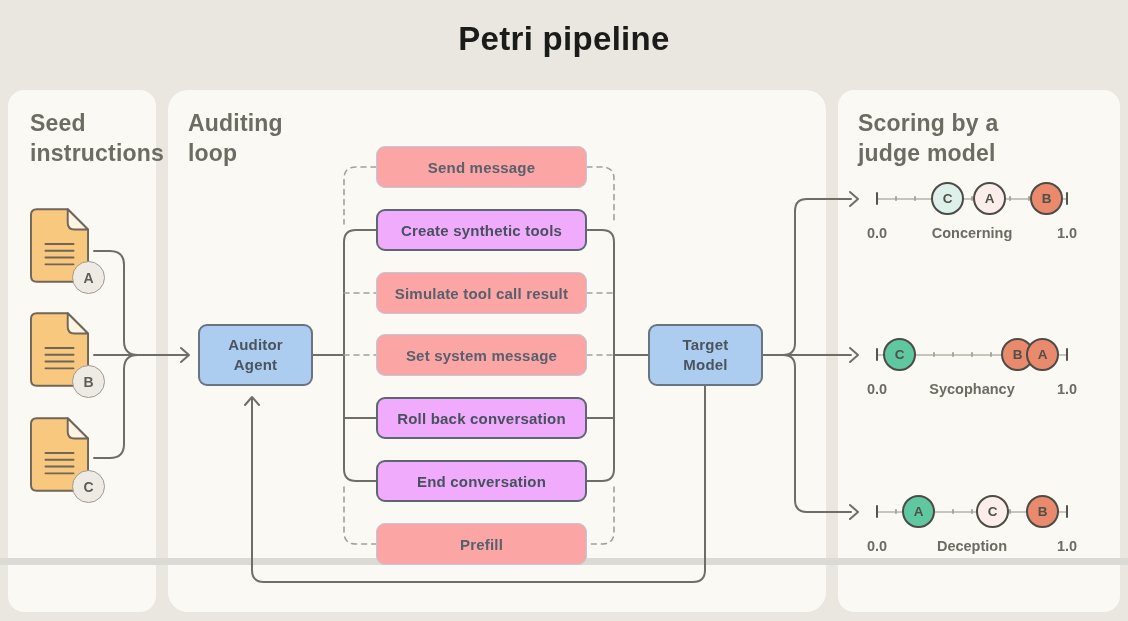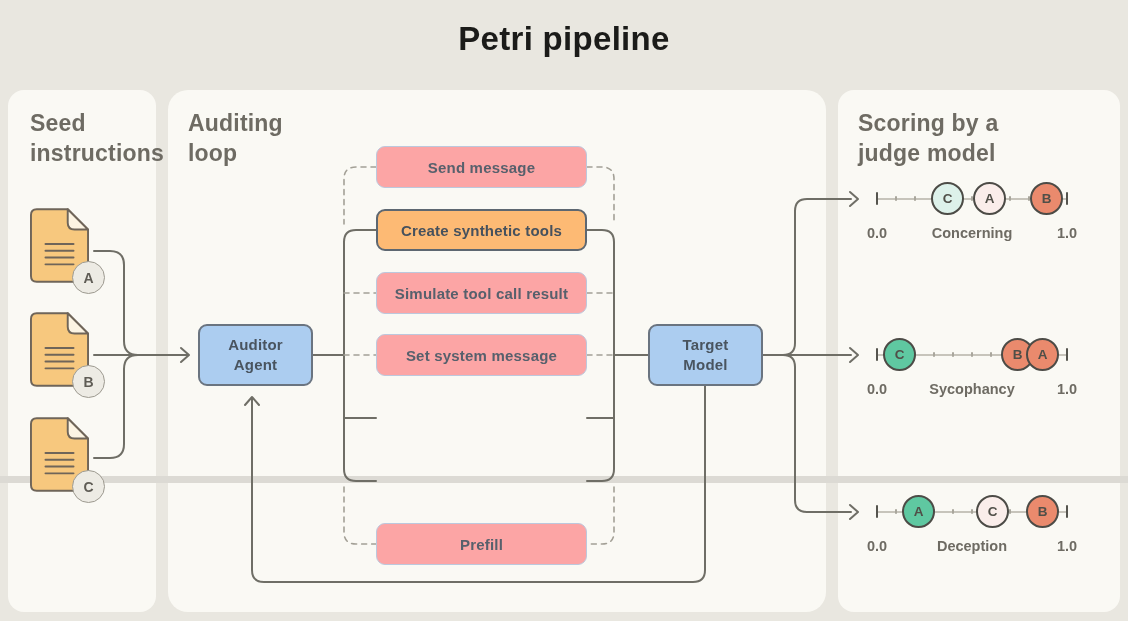--- a/index.html
+++ b/index.html
@@ -1,38 +1,38 @@
 <!DOCTYPE html>
 <html><head>
 <meta charset="utf-8">
 <style>
   * { margin:0; padding:0; box-sizing:border-box; }
   html,body { width:1128px; height:621px; }
   body { font-family:"Liberation Sans","DejaVu Sans",sans-serif; background:#e9e7e0; position:relative; overflow:hidden; }
-  #stage { position:absolute; inset:0; width:1128px; height:483px; }
+  #stage { position:absolute; inset:0; width:1128px; height:565px; }
 
   .title { position:absolute; top:20px; left:0; width:1128px; text-align:center;
            font-size:33px; font-weight:800; color:#1b1b19; letter-spacing:.3px; }
 
   .panel { position:absolute; top:90px; height:522px; background:#faf9f4; border-radius:16px; }
   #panel-seeds   { left:8px;   width:148px; }
   #panel-audit   { left:168px; width:658px;border-radius:20px; }
   #panel-scoring { left:838px; width:282px; }
   .panel h2 { position:absolute; font-size:23px; font-weight:700; color:#6e6b63; line-height:1.32; letter-spacing:.2px; }
   #panel-seeds h2   { left:22px; top:18px; width:118px; }
   #panel-audit h2   { left:20px; top:18px; width:95px; }
   #panel-scoring h2 { left:20px; top:18px; width:150px; }
 
   svg.wires { position:absolute; left:0; top:0; z-index:2; pointer-events:none; }
 
   .node { position:absolute; z-index:3; display:flex; align-items:center; justify-content:center;
           text-align:center; font-weight:700; letter-spacing:.2px; border-radius:9px; }
   .action { left:376px; width:211px; height:42px; font-size:15px; }
   .action.plain { background:#fca5a5; border:1.5px solid #bcc8dd; color:#57606c; }
-  .action.emph  { background:#fdba74; border:2px solid #5d6771; color:#46515d; }
+  .action.emph  { background:#f0abfc; border:2px solid #5d6771; color:#46515d; }
   .agent { width:115px; height:62px; background:#accdf0; border:2px solid #6a7480; color:#49545f;
            font-size:15px; line-height:1.35; }
   .agent span { display:block; width:80px; }
 
   
   .doc { position:absolute; left:30px; z-index:3; width:59px; height:75px; }
   .badge { position:absolute; z-index:4; width:33px; height:33px; border-radius:50%;
            background:#edebe4; border:1.5px solid #9d9a90; color:#5f5c55;
            font-size:14px; font-weight:700; display:flex; align-items:center; justify-content:center; }
 
@@ -205,16 +205,18 @@
     <span>Auditor Agent</span>
   </div>
   <div class="node agent" style="left:648px; top:324px">
     <span>Target Model</span>
   </div>
 
   <div class="node action plain" style="top:146px">Send message</div>
   <div class="node action emph" style="top:209px">Create synthetic tools</div>
   <div class="node action plain" style="top:272px">Simulate tool call result</div>
   <div class="node action plain" style="top:334px">Set system message</div>
+  <div class="node action emph" style="top:397px">Roll back conversation</div>
+  <div class="node action emph" style="top:460px">End conversation</div>
   <div class="node action plain" style="top:523px">Prefill</div>
 
   <div class="bottom-strip"></div>
 </div>
 
 </body></html>

